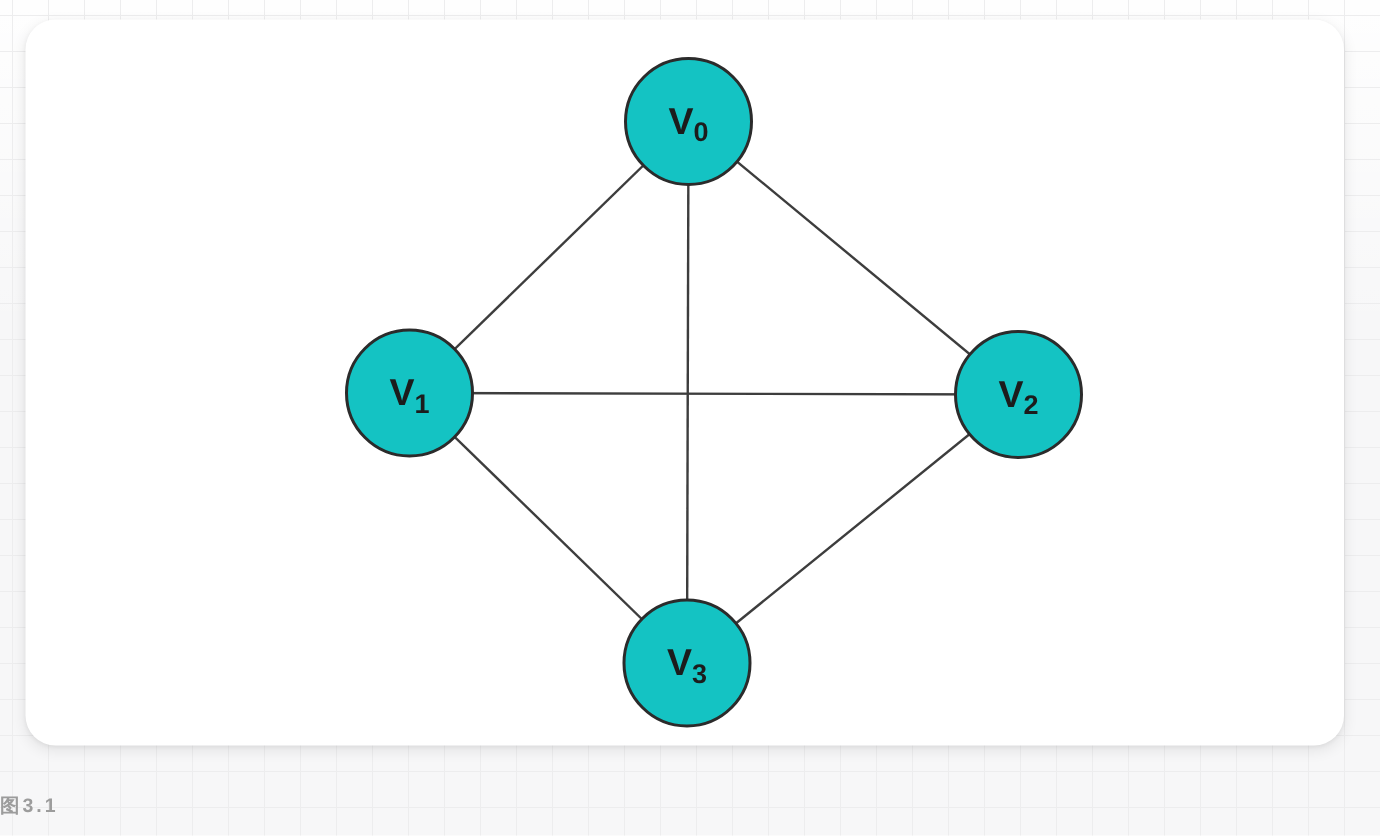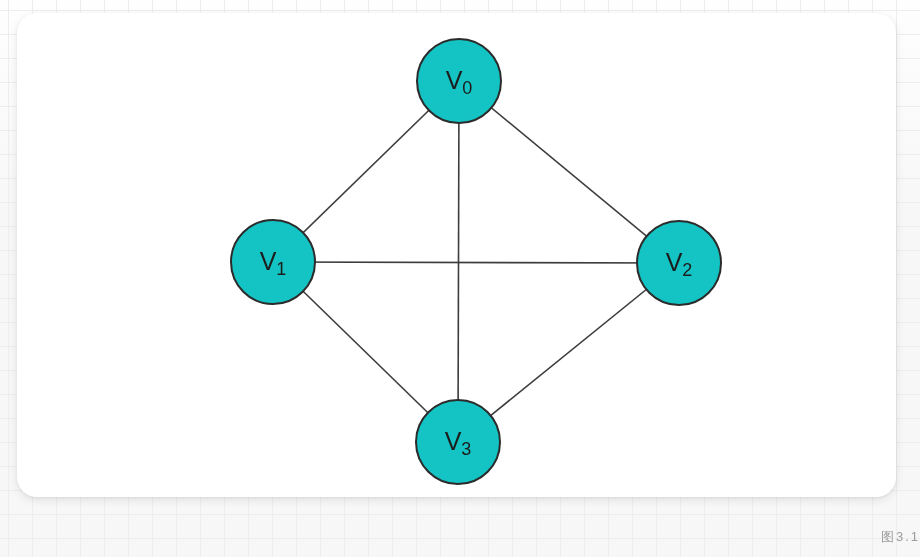--- a/index.html
+++ b/index.html
@@ -14,20 +14,21 @@
     position: relative;
     width: 920px;
     height: 557px;
     background-color: #f7f7f8;
     background-image:
       linear-gradient(to right, #ededee 1px, transparent 1px),
       linear-gradient(to bottom, #ededee 1px, transparent 1px),
       linear-gradient(to bottom, rgba(255,255,255,0.9), rgba(255,255,255,0) 40%);
     background-size: 24px 24px, 24px 24px, 100% 100%;
     background-position: 8px 0, 0 10px, 0 0;
+    font-weight: bold;
   }
   .card {
     position: absolute;
     left: 17px;
     top: 13px;
     width: 879px;
     height: 484px;
     background: #ffffff;
     border-radius: 20px;
     box-shadow: 0 3px 10px rgba(0,0,0,0.09), 0 1px 3px rgba(0,0,0,0.05);
@@ -40,21 +41,21 @@
     height: 557px;
   }
   svg.graph-layer text {
     font-family: "Liberation Sans", sans-serif;
   }
   .caption {
     position: absolute;
     left: 0;
     top: 528px;
     width: 100%;
-    text-align: right;
+    text-align: left;
     font-size: 13px;
     letter-spacing: 2px;
     color: #9c9c9c;
     user-select: none;
   }
 </style>
 </head>
 <body>
 
 <div class="stage">

